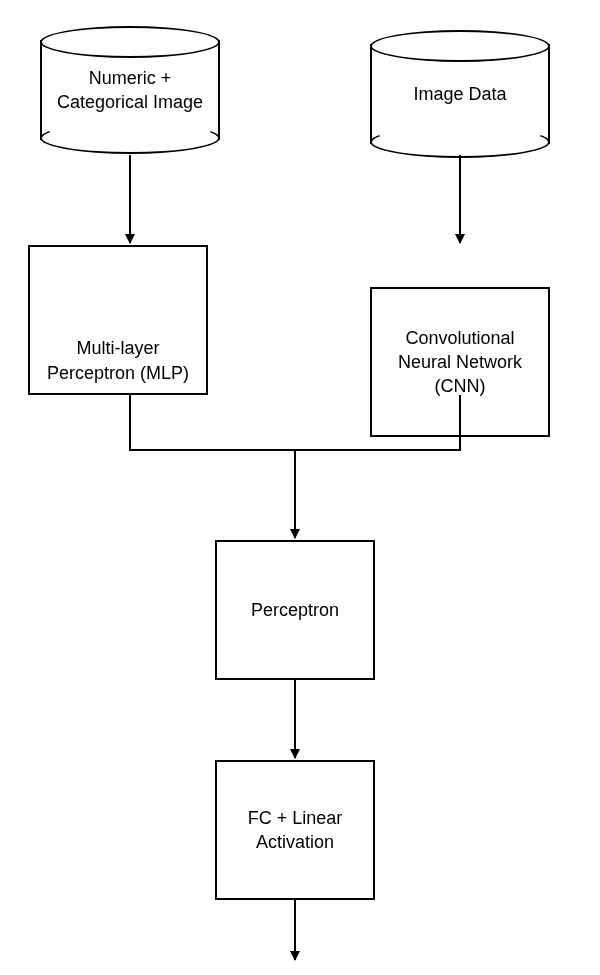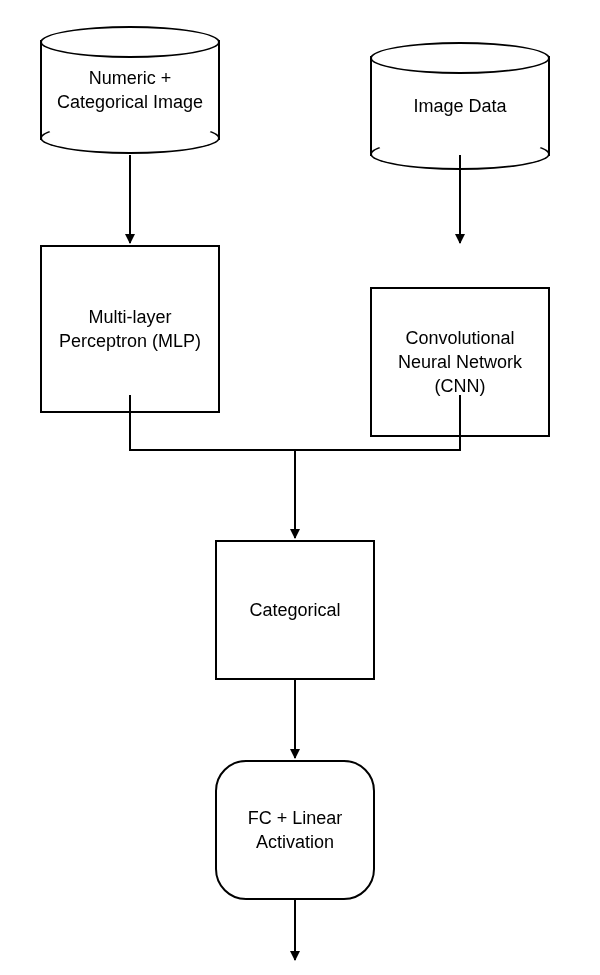--- a/index.html
+++ b/index.html
@@ -61,37 +61,37 @@
       pointer-events: none;
     }
   </style>
 </head>
 <body>
 
 <div class="node cylinder" style="left:40px; top:40px; width:180px; height:100px;">
   <span class="label">Numeric + Categorical Image</span>
 </div>
 
-<div class="node cylinder" style="left:370px; top:56px; width:180px; height:100px;justify-content:center;">
+<div class="node cylinder" style="left:370px; top:44px; width:180px; height:100px;justify-content:center;">
   <span class="label">Image Data</span>
 </div>
 
-<div class="node box" style="left:40px; top:245px; width:180px; height:168px;">
+<div class="node box" style="left:28px; top:245px; width:180px; height:150px;align-items:flex-end;">
   <span>Multi-layer Perceptron (MLP)</span>
 </div>
 
 <div class="node box" style="left:370px; top:245px; width:180px; height:150px;margin-top:42px;">
   <span>Convolutional Neural Network (CNN)</span>
 </div>
 
 <div class="node box" style="left:215px; top:540px; width:160px; height:140px;">
-  <span>Categorical</span>
+  <span>Perceptron</span>
 </div>
 
-<div class="node box" style="left:215px; top:760px; width:160px; height:140px;border-radius:31px;">
+<div class="node box" style="left:215px; top:760px; width:160px; height:140px;">
   <span>FC + Linear Activation</span>
 </div>
 
 <svg class="connectors">
   <defs>
     <marker id="arrow" markerWidth="12" markerHeight="12" refX="9" refY="5" orient="auto" markerUnits="userSpaceOnUse">
       <path d="M0,0 L10,5 L0,10 Z" fill="#000"></path>
     </marker>
   </defs>
 

